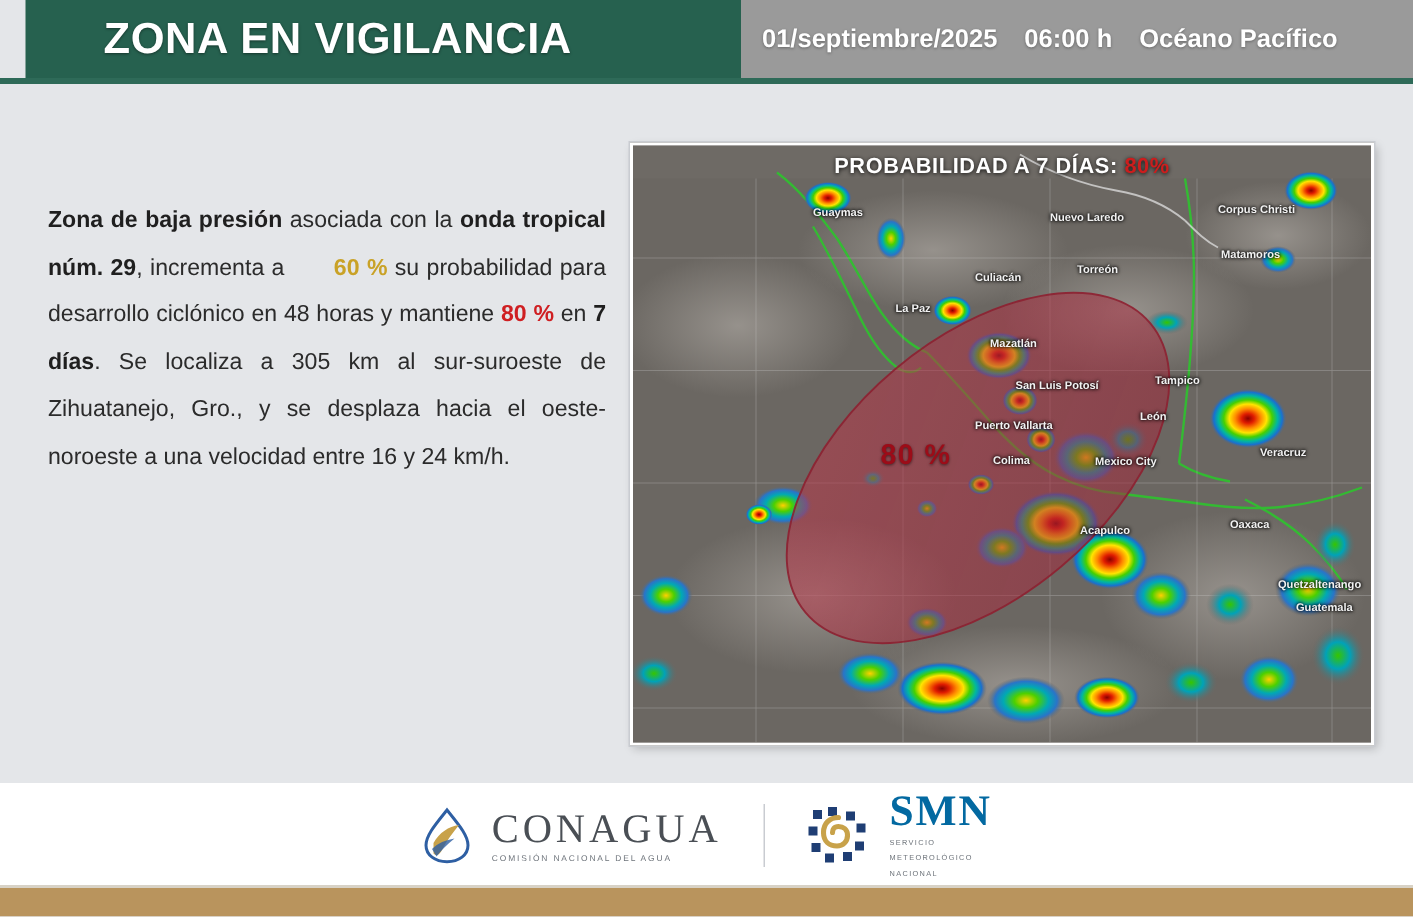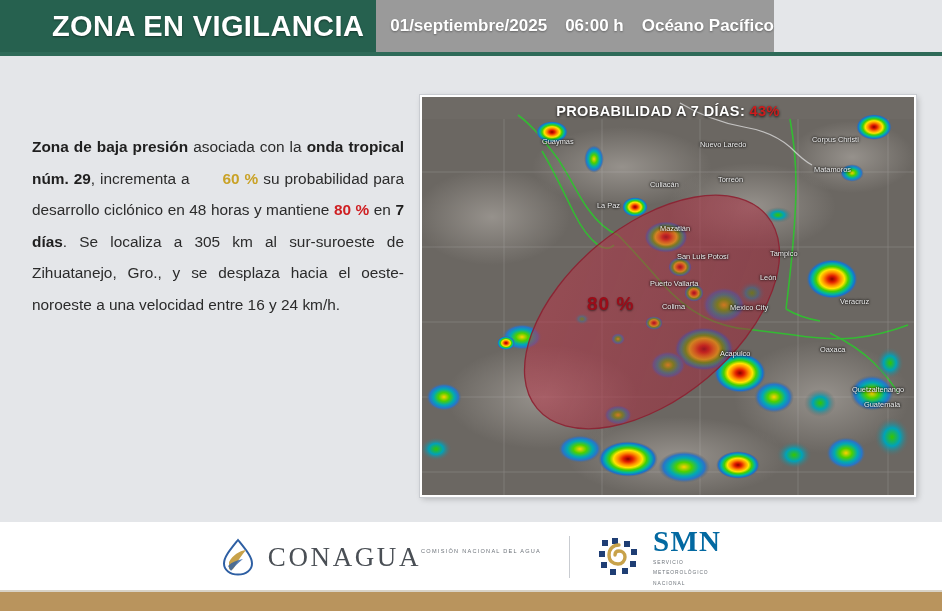--- a/index.html
+++ b/index.html
@@ -4,21 +4,21 @@
 <style>
   * { margin:0; padding:0; box-sizing:border-box; }
   html,body { width:942px; height:611px; overflow:hidden; }
   body {
     background:#e4e6e9;
     font-family:"Liberation Sans", sans-serif;
     position:relative;
   }
 
   
-  .header { position:absolute; left:0; top:0; width:774px; height:52px; display:flex; }
+  .header { position:absolute; left:0; top:0; width:942px; height:52px; display:flex;padding-left:17px; }
   .header-green {
     width:477px; height:52px; background:#26614f;
     display:flex; align-items:center; padding-left:52px;
   }
   .header-title {
     color:#ffffff; font-size:29px; font-weight:bold;
     letter-spacing:.4px; white-space:nowrap;
     text-shadow:0 1px 2px rgba(0,0,0,.45);
   }
   .header-gray {
@@ -62,32 +62,32 @@
     z-index:40; pointer-events:none;
   }
   .map-label .pv { color:#cc1d1d; text-shadow:0 1px 3px rgba(0,0,0,.9); }
   .prob-value {
     position:absolute; left:165px; top:196px; z-index:38;
     color:#9c0c18; font-size:19px; font-weight:bold; letter-spacing:1px;
     text-shadow:0 1px 2px rgba(0,0,0,.55);
   }
   .city {
     position:absolute; z-index:30; color:#f2f2f2; font-size:7.4px;
-    font-weight:normal; white-space:nowrap;
+    font-weight:bold; white-space:nowrap;
     text-shadow:0 0 3px #000, 0 0 2px #000;
   }
 
   
   .footer {
     position:absolute; left:0; top:522px; width:942px; height:70px;
     background:#ffffff; display:flex; align-items:center; justify-content:center; gap:0;
   }
   .logo-group { display:flex; align-items:center; gap:13px; }
   .conagua-mark { width:34px; height:38px; position:relative; }
-  .conagua-text { display:flex; flex-direction:row; }
+  .conagua-text { display:flex; flex-direction:column; }
   .conagua-name {
     font-family:"Liberation Serif", serif; font-size:27px;
     letter-spacing:2.6px; color:#4a4f55; line-height:1;
   }
   .conagua-sub {
     font-size:5.6px; letter-spacing:1.25px; color:#6d737a;
     margin-top:4px; white-space:nowrap;
   }
   .divider { width:1px; height:42px; background:#c9ccd1; margin:0 28px; }
   .smn-mark { width:42px; height:42px; position:relative; }
@@ -237,21 +237,21 @@
         <ellipse cx="232" cy="226" rx="9" ry="7" fill="url(#cc)"></ellipse>
       </g>
 
       <g transform="rotate(-40 230 215)">
         <ellipse cx="230" cy="215" rx="150" ry="86" fill="url(#probg)" stroke="#8f1f30" stroke-width="1.3" opacity=".9"></ellipse>
       </g>
     </svg>
 
     <div class="map-label">
       <span>PROBABILIDAD A 7 DÍAS:</span>
-      <span class="pv">43%</span>
+      <span class="pv">80%</span>
     </div>
 
     <div class="prob-value">80 %</div>
 
     <div>
       <span class="city" style="left:120px;top:40px">Guaymas</span>
       <span class="city" style="left:278px;top:43px">Nuevo Laredo</span>
       <span class="city" style="left:390px;top:38px">Corpus Christi</span>
       <span class="city" style="left:392px;top:68px">Matamoros</span>
       <span class="city" style="left:175px;top:104px">La Paz</span>

